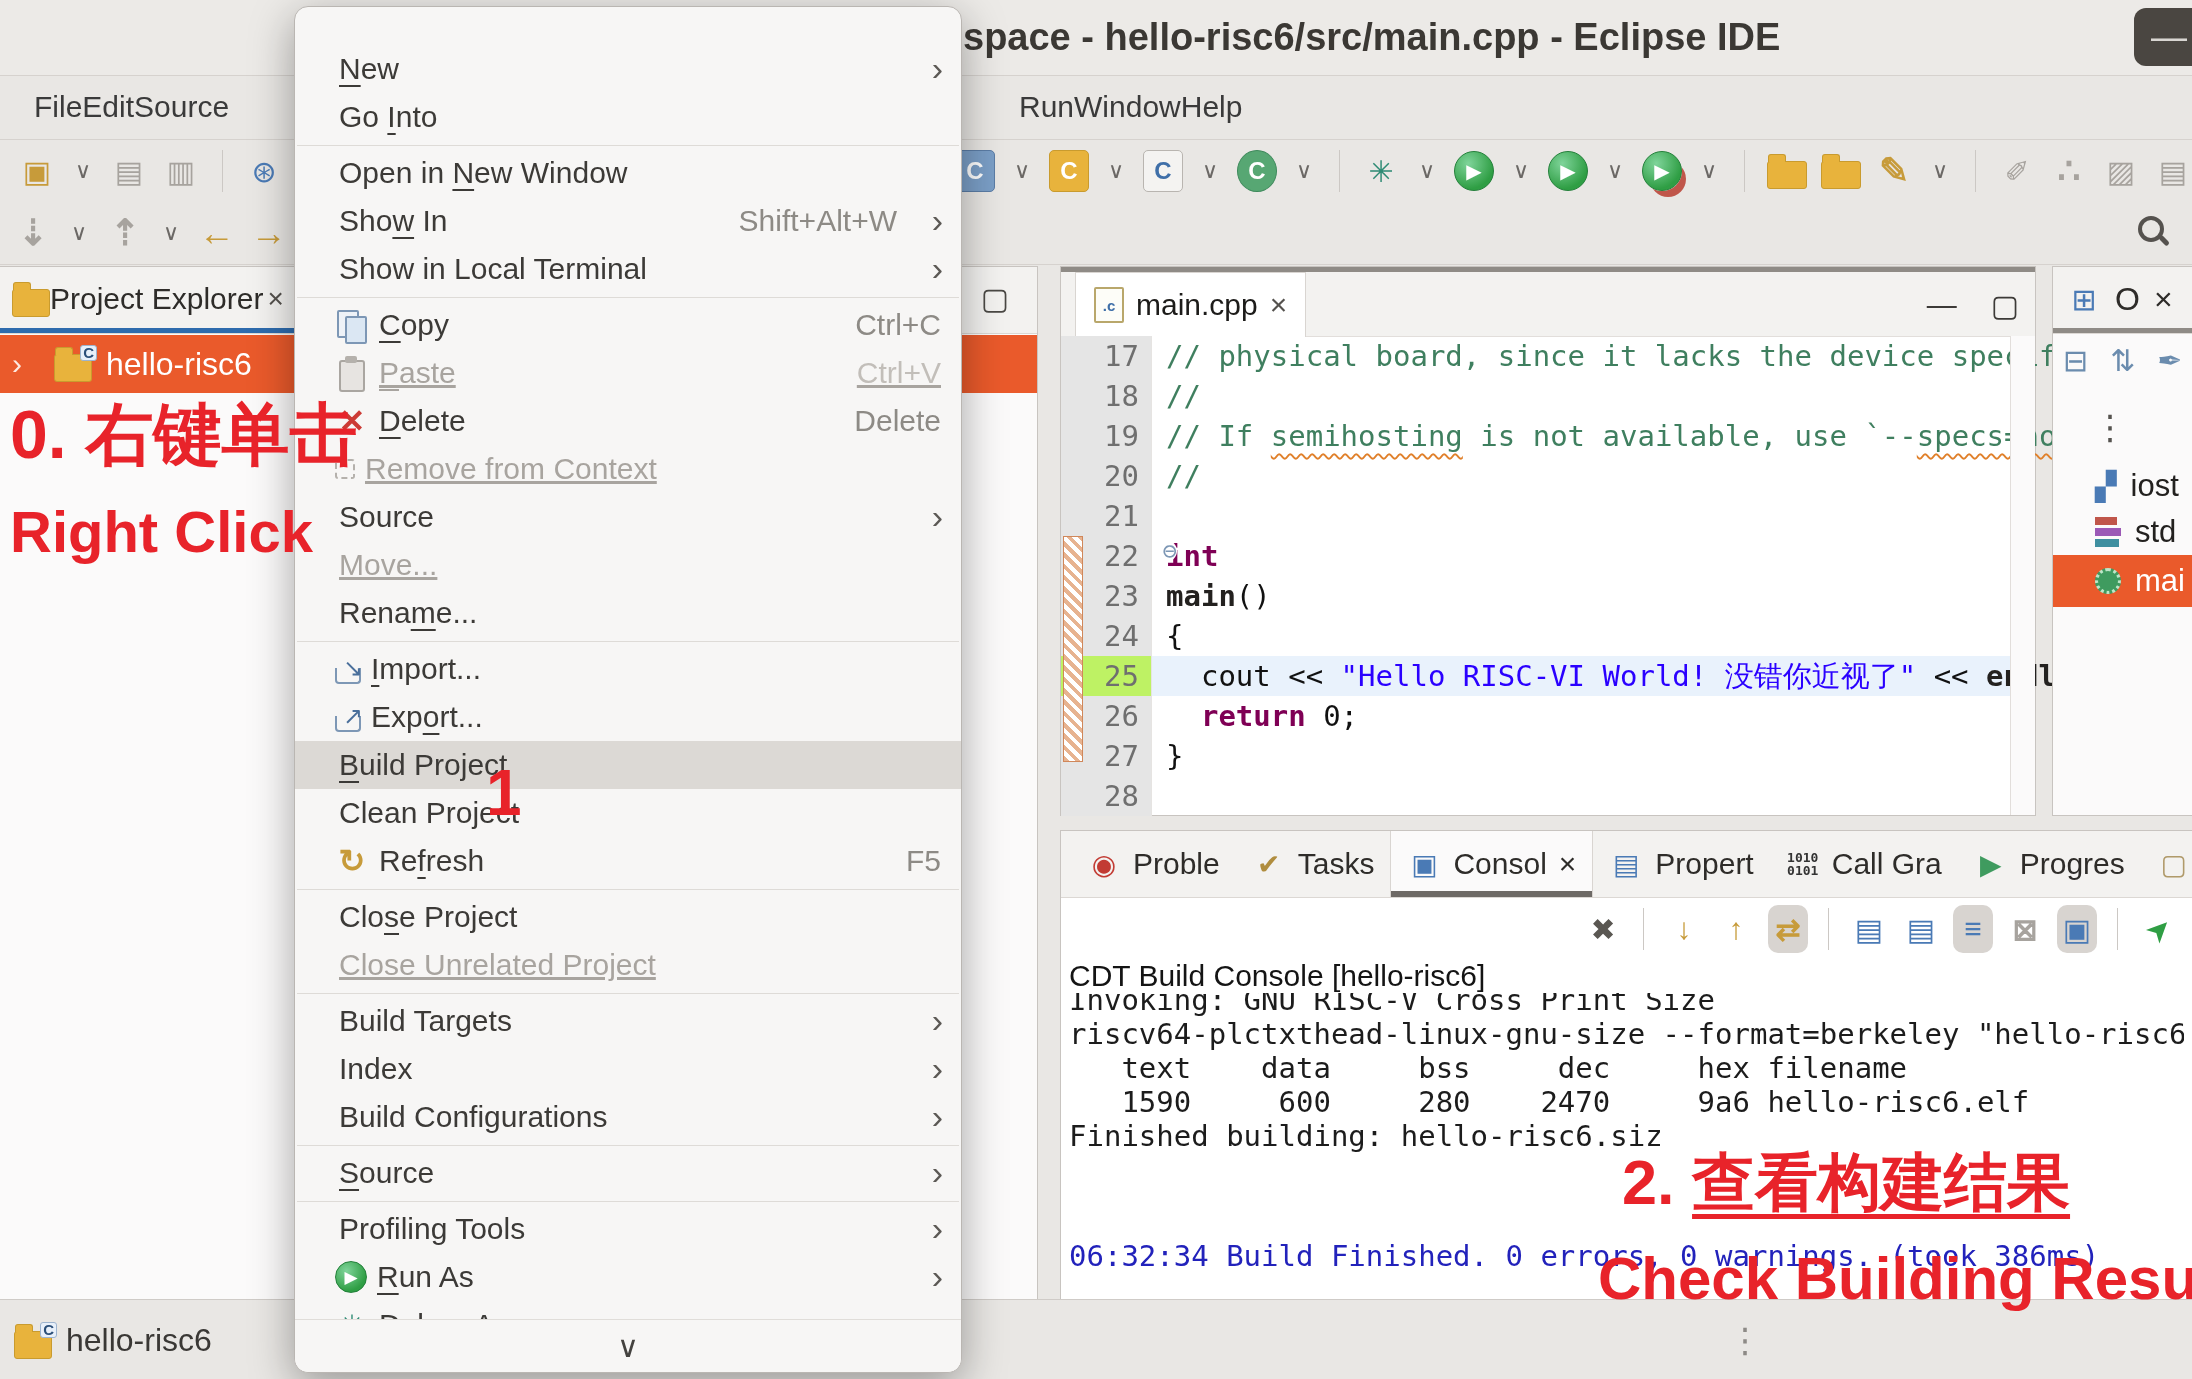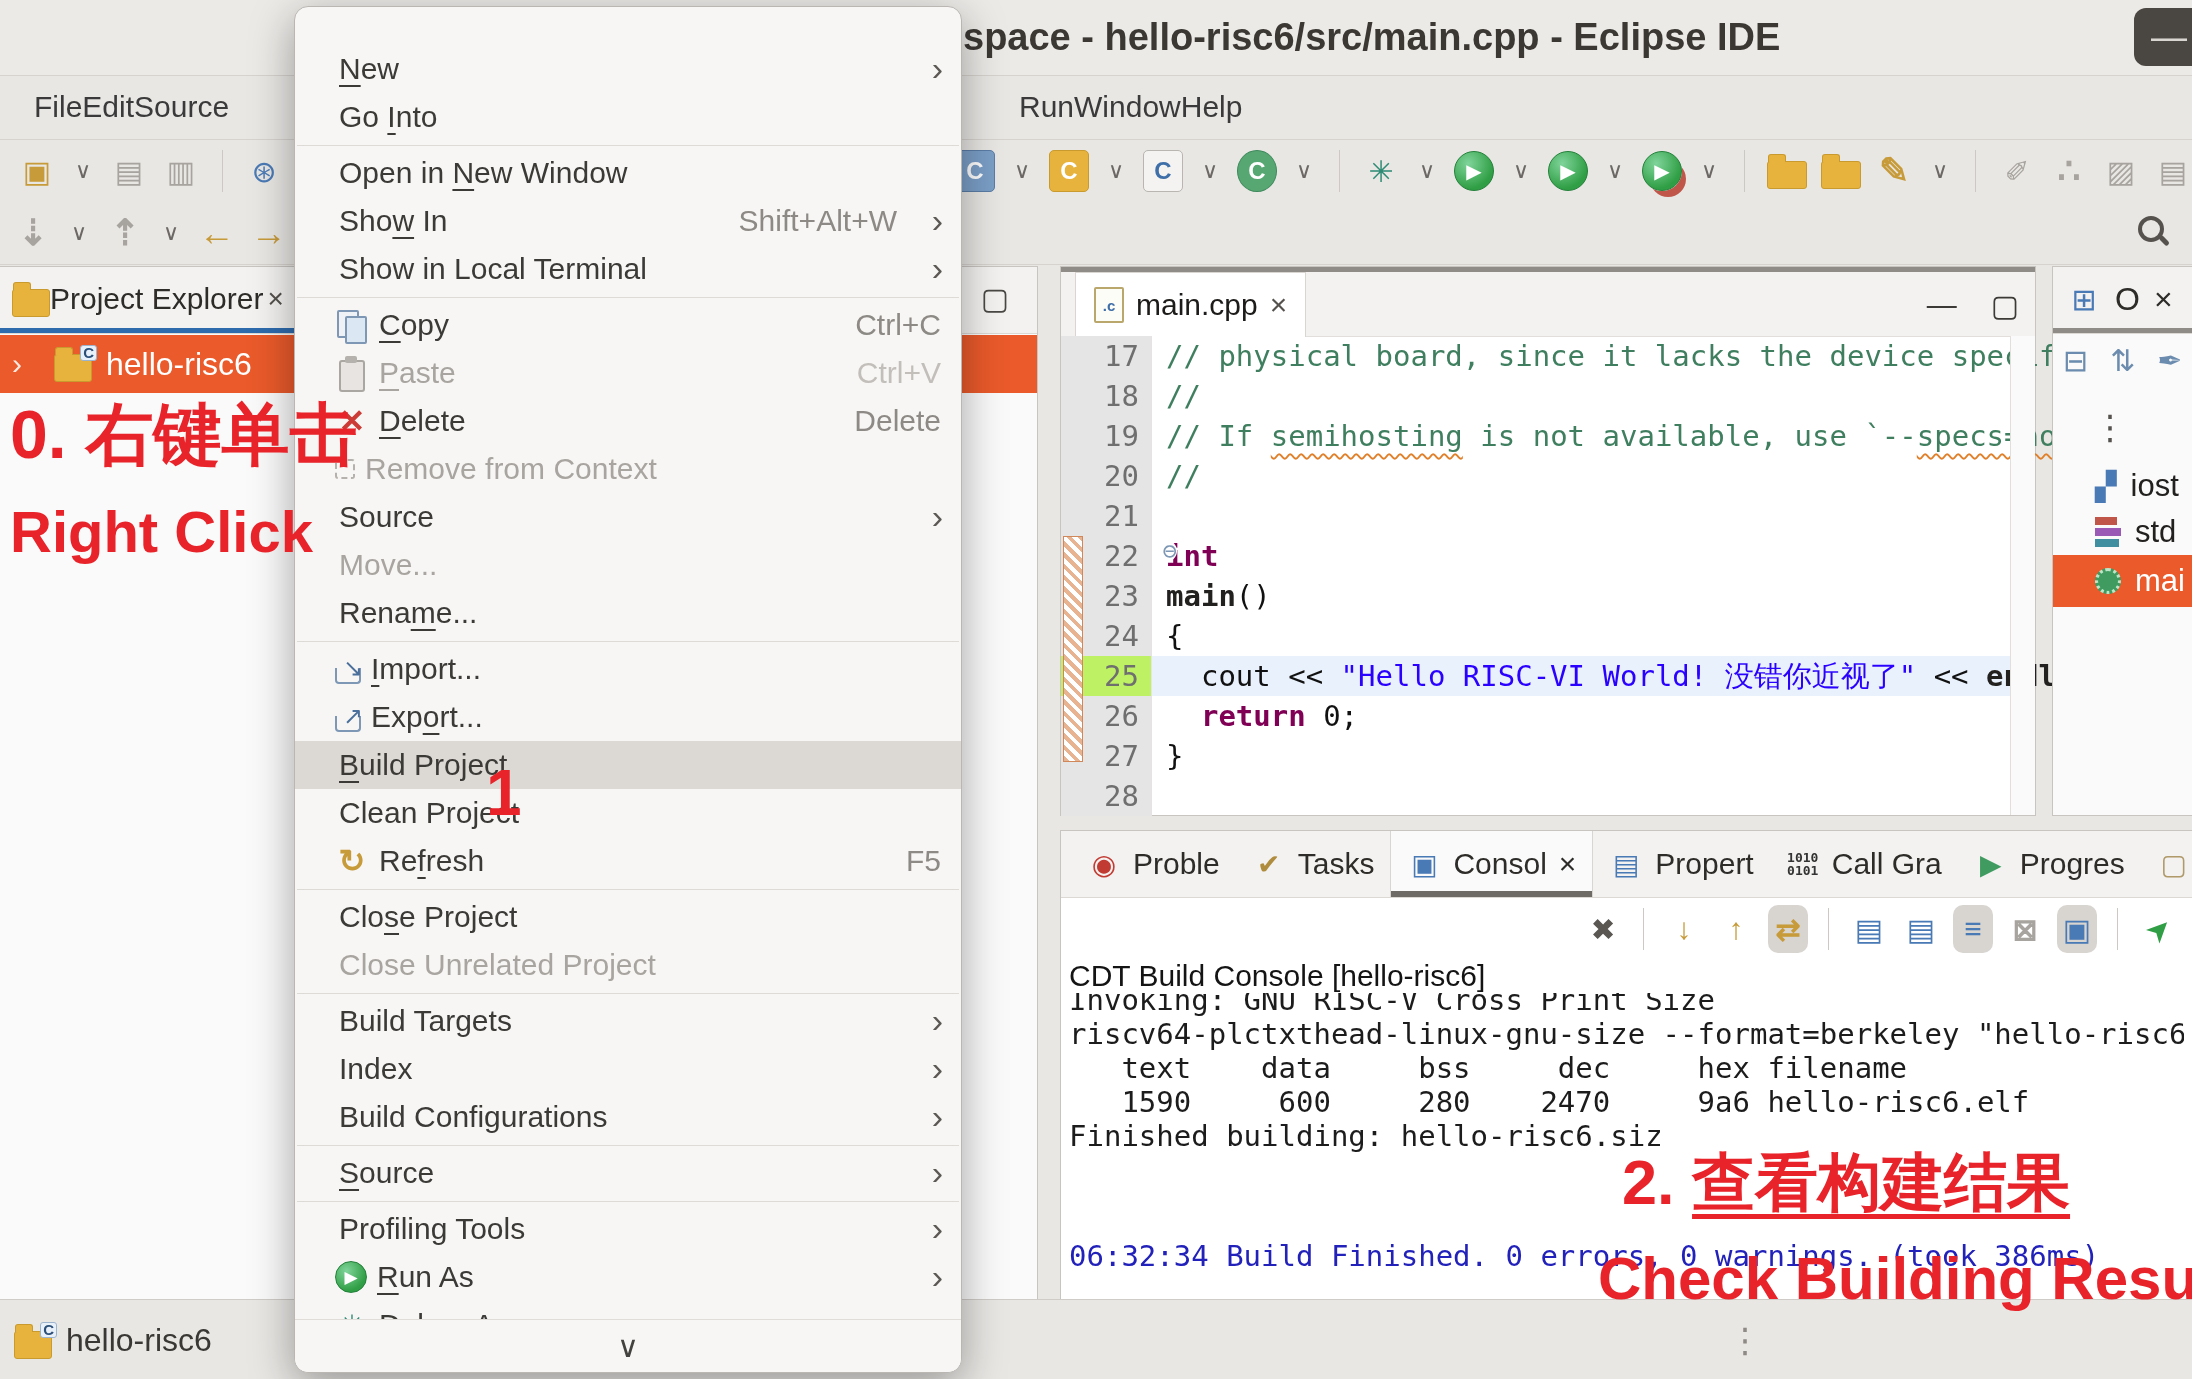--- a/index.html
+++ b/index.html
@@ -109,21 +109,21 @@
   .sbdots{position:absolute;left:1728px;top:20px;color:#8d8a86;font-size:34px;}
   
   .ctxmenu{position:absolute;left:294px;top:6px;width:668px;height:1367px;background:#f7f6f5;border:1px solid #bab6b2;
            border-radius:14px;box-shadow:0 12px 44px rgba(0,0,0,.35);z-index:50;box-sizing:border-box;
            padding-top:38px;font-size:30px;color:#3c3a37;overflow:hidden;}
   .mi{height:48px;display:flex;align-items:center;padding:0 20px 0 44px;position:relative;white-space:nowrap;}
   .mi .lbl u{text-decoration-thickness:2px;text-underline-offset:6px;}
   .mi .sc{margin-left:auto;color:#8d8a85;}
   .mi.hassub .sc{margin-right:44px;}
   .mi .sub{position:absolute;right:18px;top:4px;color:#5c5955;font-size:34px;}
-  .mi.dis{color:#a8a49f;}
+  .mi.dis{color:#a8a49f;text-decoration:underline;}
   .mi.dis .sc{color:#c2beb9;}
   .mi.hl{background:#dcd9d5;}
   .msep{height:8px;position:relative;}
   .msep::after{content:"";position:absolute;left:2px;right:2px;top:4px;border-top:1px solid #dedbd7;}
   .mic{width:34px;height:34px;margin:0 10px 0 -4px;display:inline-flex;align-items:center;justify-content:center;flex:none;position:relative;}
   .copy-icon::before{content:"";position:absolute;left:2px;top:2px;width:18px;height:24px;border:2px solid #7d97b5;background:#eef2f7;border-radius:2px;}
   .copy-icon::after{content:"";position:absolute;left:10px;top:8px;width:18px;height:24px;border:2px solid #7d97b5;background:#dbe7f3;border-radius:2px;}
   .paste-icon::before{content:"";position:absolute;left:4px;top:4px;width:22px;height:28px;border:2px solid #aaa6a1;background:#e7e4e1;border-radius:3px;}
   .paste-icon::after{content:"";position:absolute;left:10px;top:0px;width:12px;height:7px;background:#b5b1ac;border-radius:2px;}
   .delete-icon{color:#cc3b35;font-weight:bold;font-size:32px;}

